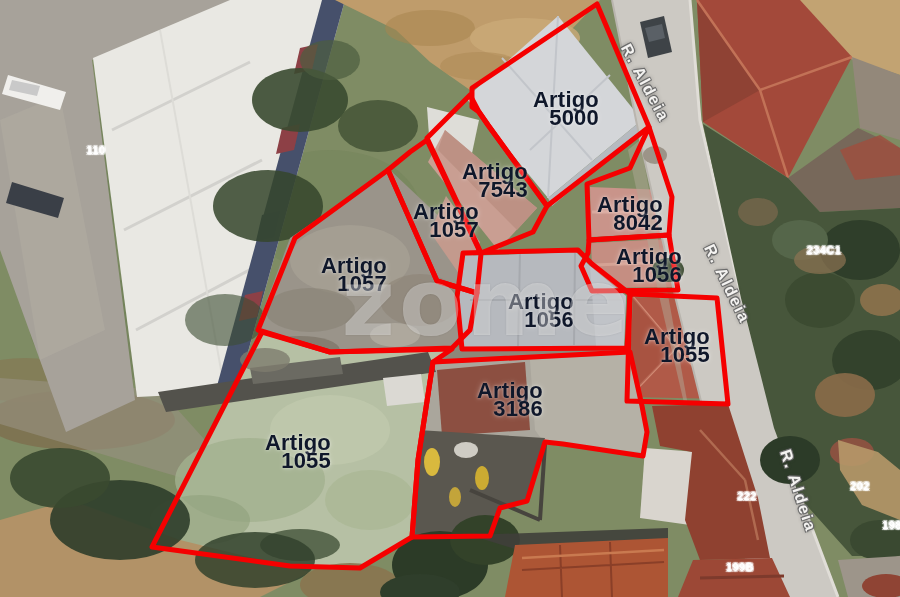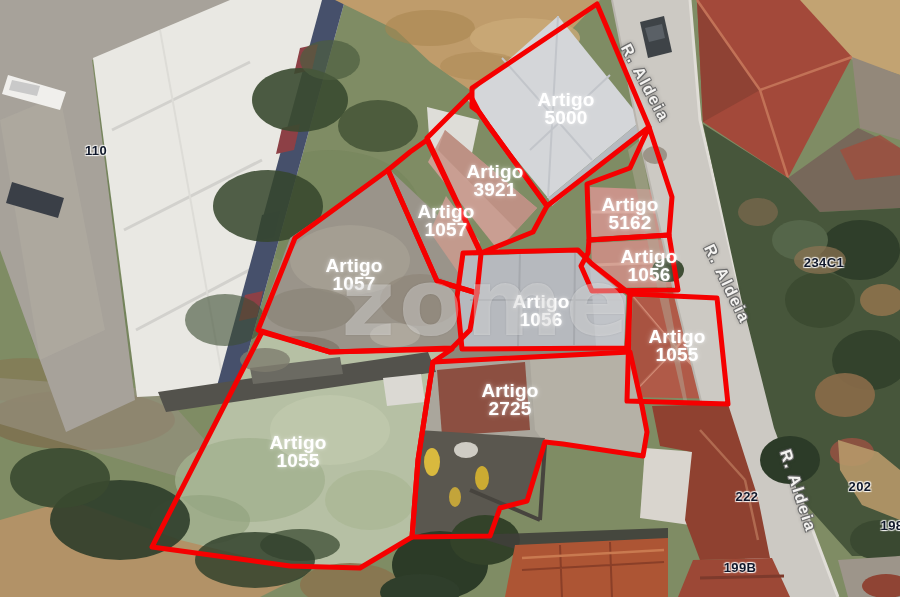--- a/index.html
+++ b/index.html
@@ -5,34 +5,34 @@
   html,body{margin:0;padding:0;background:#222;}
   .stage{
     position:relative;width:900px;height:597px;overflow:hidden;
     font-family:"Liberation Sans",sans-serif;
     background:#7f8c64;
   }
   .scene{position:absolute;left:0;top:0;z-index:1;}
   #labels-layer{position:absolute;left:0;top:0;width:900px;height:597px;z-index:3;pointer-events:none;}
   .parcel-label{
     position:absolute;transform:translate(-50%,-50%);
-    font-weight:bold;font-size:19px;line-height:18px;letter-spacing:.2px;
-    color:#ffffff;text-align:center;white-space:nowrap;
+    font-weight:bold;font-size:22px;line-height:18px;letter-spacing:.2px;
+    color:#0f172a;text-align:right;white-space:nowrap;
     text-shadow:0 0 3px rgba(255,255,255,.5),0 0 6px rgba(255,255,255,.35);
   }
   .street-label{
     position:absolute;transform-origin:center;
     font-weight:bold;font-size:16px;letter-spacing:2px;white-space:nowrap;
     color:#f4f3f1;
     text-shadow:-1px -1px 0 #6c6c6c,1px -1px 0 #6c6c6c,-1px 1px 0 #6c6c6c,1px 1px 0 #6c6c6c,0 0 4px rgba(70,70,70,.9);
   }
   .house-number{
     position:absolute;transform:translate(-50%,-50%);
-    font-weight:bold;font-size:13px;letter-spacing:.4px;white-space:nowrap;
-    color:#0f172a;
+    font-weight:bold;font-size:11px;letter-spacing:.4px;white-space:nowrap;
+    color:#ffffff;
     text-shadow:-1px -1px 1px rgba(255,255,255,.8),1px -1px 1px rgba(255,255,255,.8),-1px 1px 1px rgba(255,255,255,.8),1px 1px 1px rgba(255,255,255,.8);
   }
   .watermark{
     position:absolute;left:487px;top:303px;z-index:4;
     transform:translate(-50%,-50%);
     font-family:"DejaVu Sans",sans-serif;font-weight:700;font-size:92px;letter-spacing:4px;
     color:rgba(255,255,255,.36);pointer-events:none;
     text-shadow:0 0 2px rgba(0,0,0,.12);
   }
 </style>
@@ -230,59 +230,59 @@
       </g>
   </svg>
 
   <div id="labels-layer">
       <div class="parcel-label" style="left: 566px; top: 109px;">
         <div>Artigo</div>
         <div>5000</div>
       </div>
       <div class="parcel-label" style="left: 495px; top: 181px;">
         <div>Artigo</div>
-        <div>3921</div>
+        <div>7543</div>
       </div>
       <div class="parcel-label" style="left: 446px; top: 221px;">
         <div>Artigo</div>
         <div>1057</div>
       </div>
       <div class="parcel-label" style="left: 354px; top: 275px;">
         <div>Artigo</div>
         <div>1057</div>
       </div>
       <div class="parcel-label" style="left: 630px; top: 214px;">
         <div>Artigo</div>
-        <div>5162</div>
+        <div>8042</div>
       </div>
       <div class="parcel-label" style="left: 649px; top: 266px;">
         <div>Artigo</div>
         <div>1056</div>
       </div>
       <div class="parcel-label" style="left: 677px; top: 346px;">
         <div>Artigo</div>
         <div>1055</div>
       </div>
       <div class="parcel-label" style="left: 541px; top: 311px;">
         <div>Artigo</div>
         <div>1056</div>
       </div>
       <div class="parcel-label" style="left: 510px; top: 400px;">
         <div>Artigo</div>
-        <div>2725</div>
+        <div>3186</div>
       </div>
       <div class="parcel-label" style="left: 298px; top: 452px;">
         <div>Artigo</div>
         <div>1055</div>
       </div>
       <div class="street-label" style="left: 645px; top: 83px; transform: translate(-50%, -50%) rotate(62deg);">R. Aldeia</div>
       <div class="street-label" style="left: 727px; top: 284px; transform: translate(-50%, -50%) rotate(64deg);">R. Aldeia</div>
       <div class="street-label" style="left: 798px; top: 491px; transform: translate(-50%, -50%) rotate(72deg);">R. Aldeia</div>
       <div class="house-number" style="left: 96px; top: 150px;">110</div>
-      <div class="house-number" style="left: 824px; top: 262px;">234C1</div>
+      <div class="house-number" style="left: 824px; top: 250px;">234C1</div>
       <div class="house-number" style="left: 747px; top: 496px;">222</div>
       <div class="house-number" style="left: 860px; top: 486px; text-align: right;">202</div>
       <div class="house-number" style="left: 740px; top: 567px;">199B</div>
       <div class="house-number" style="left: 892px; top: 525px;">198</div>
     </div>
 
   <div class="watermark">zome</div>
 </div>
 
 </body></html>

